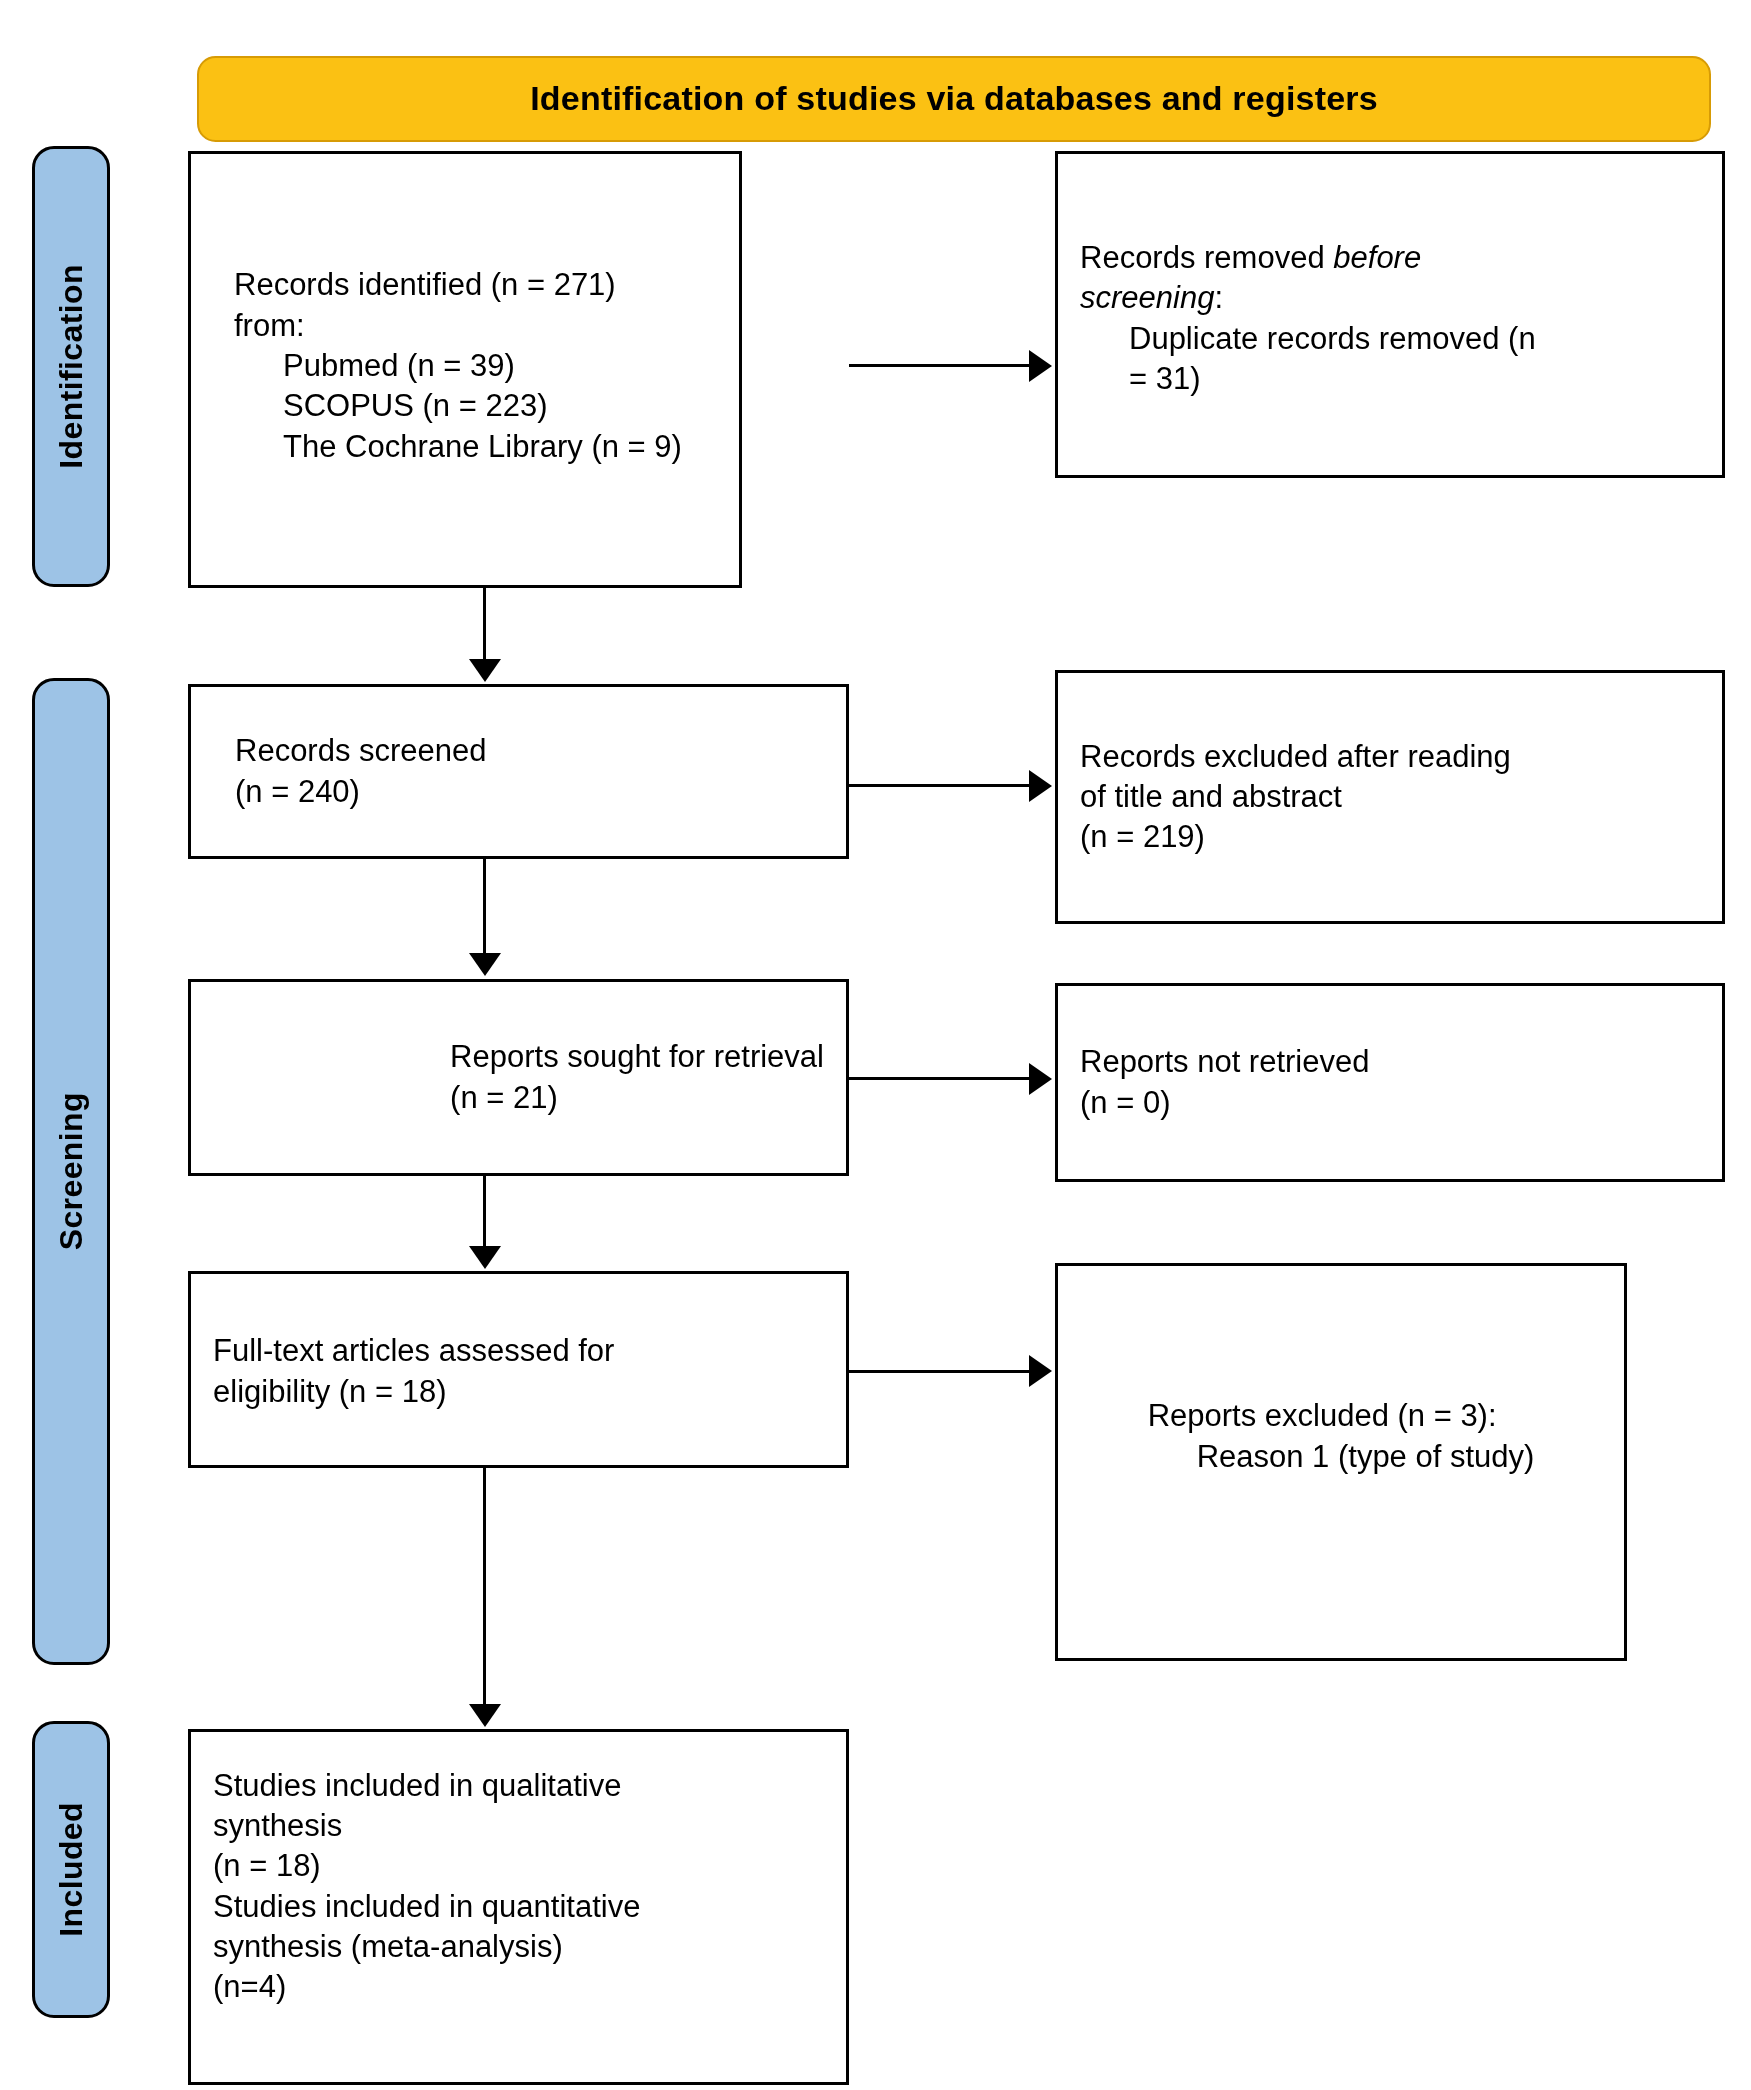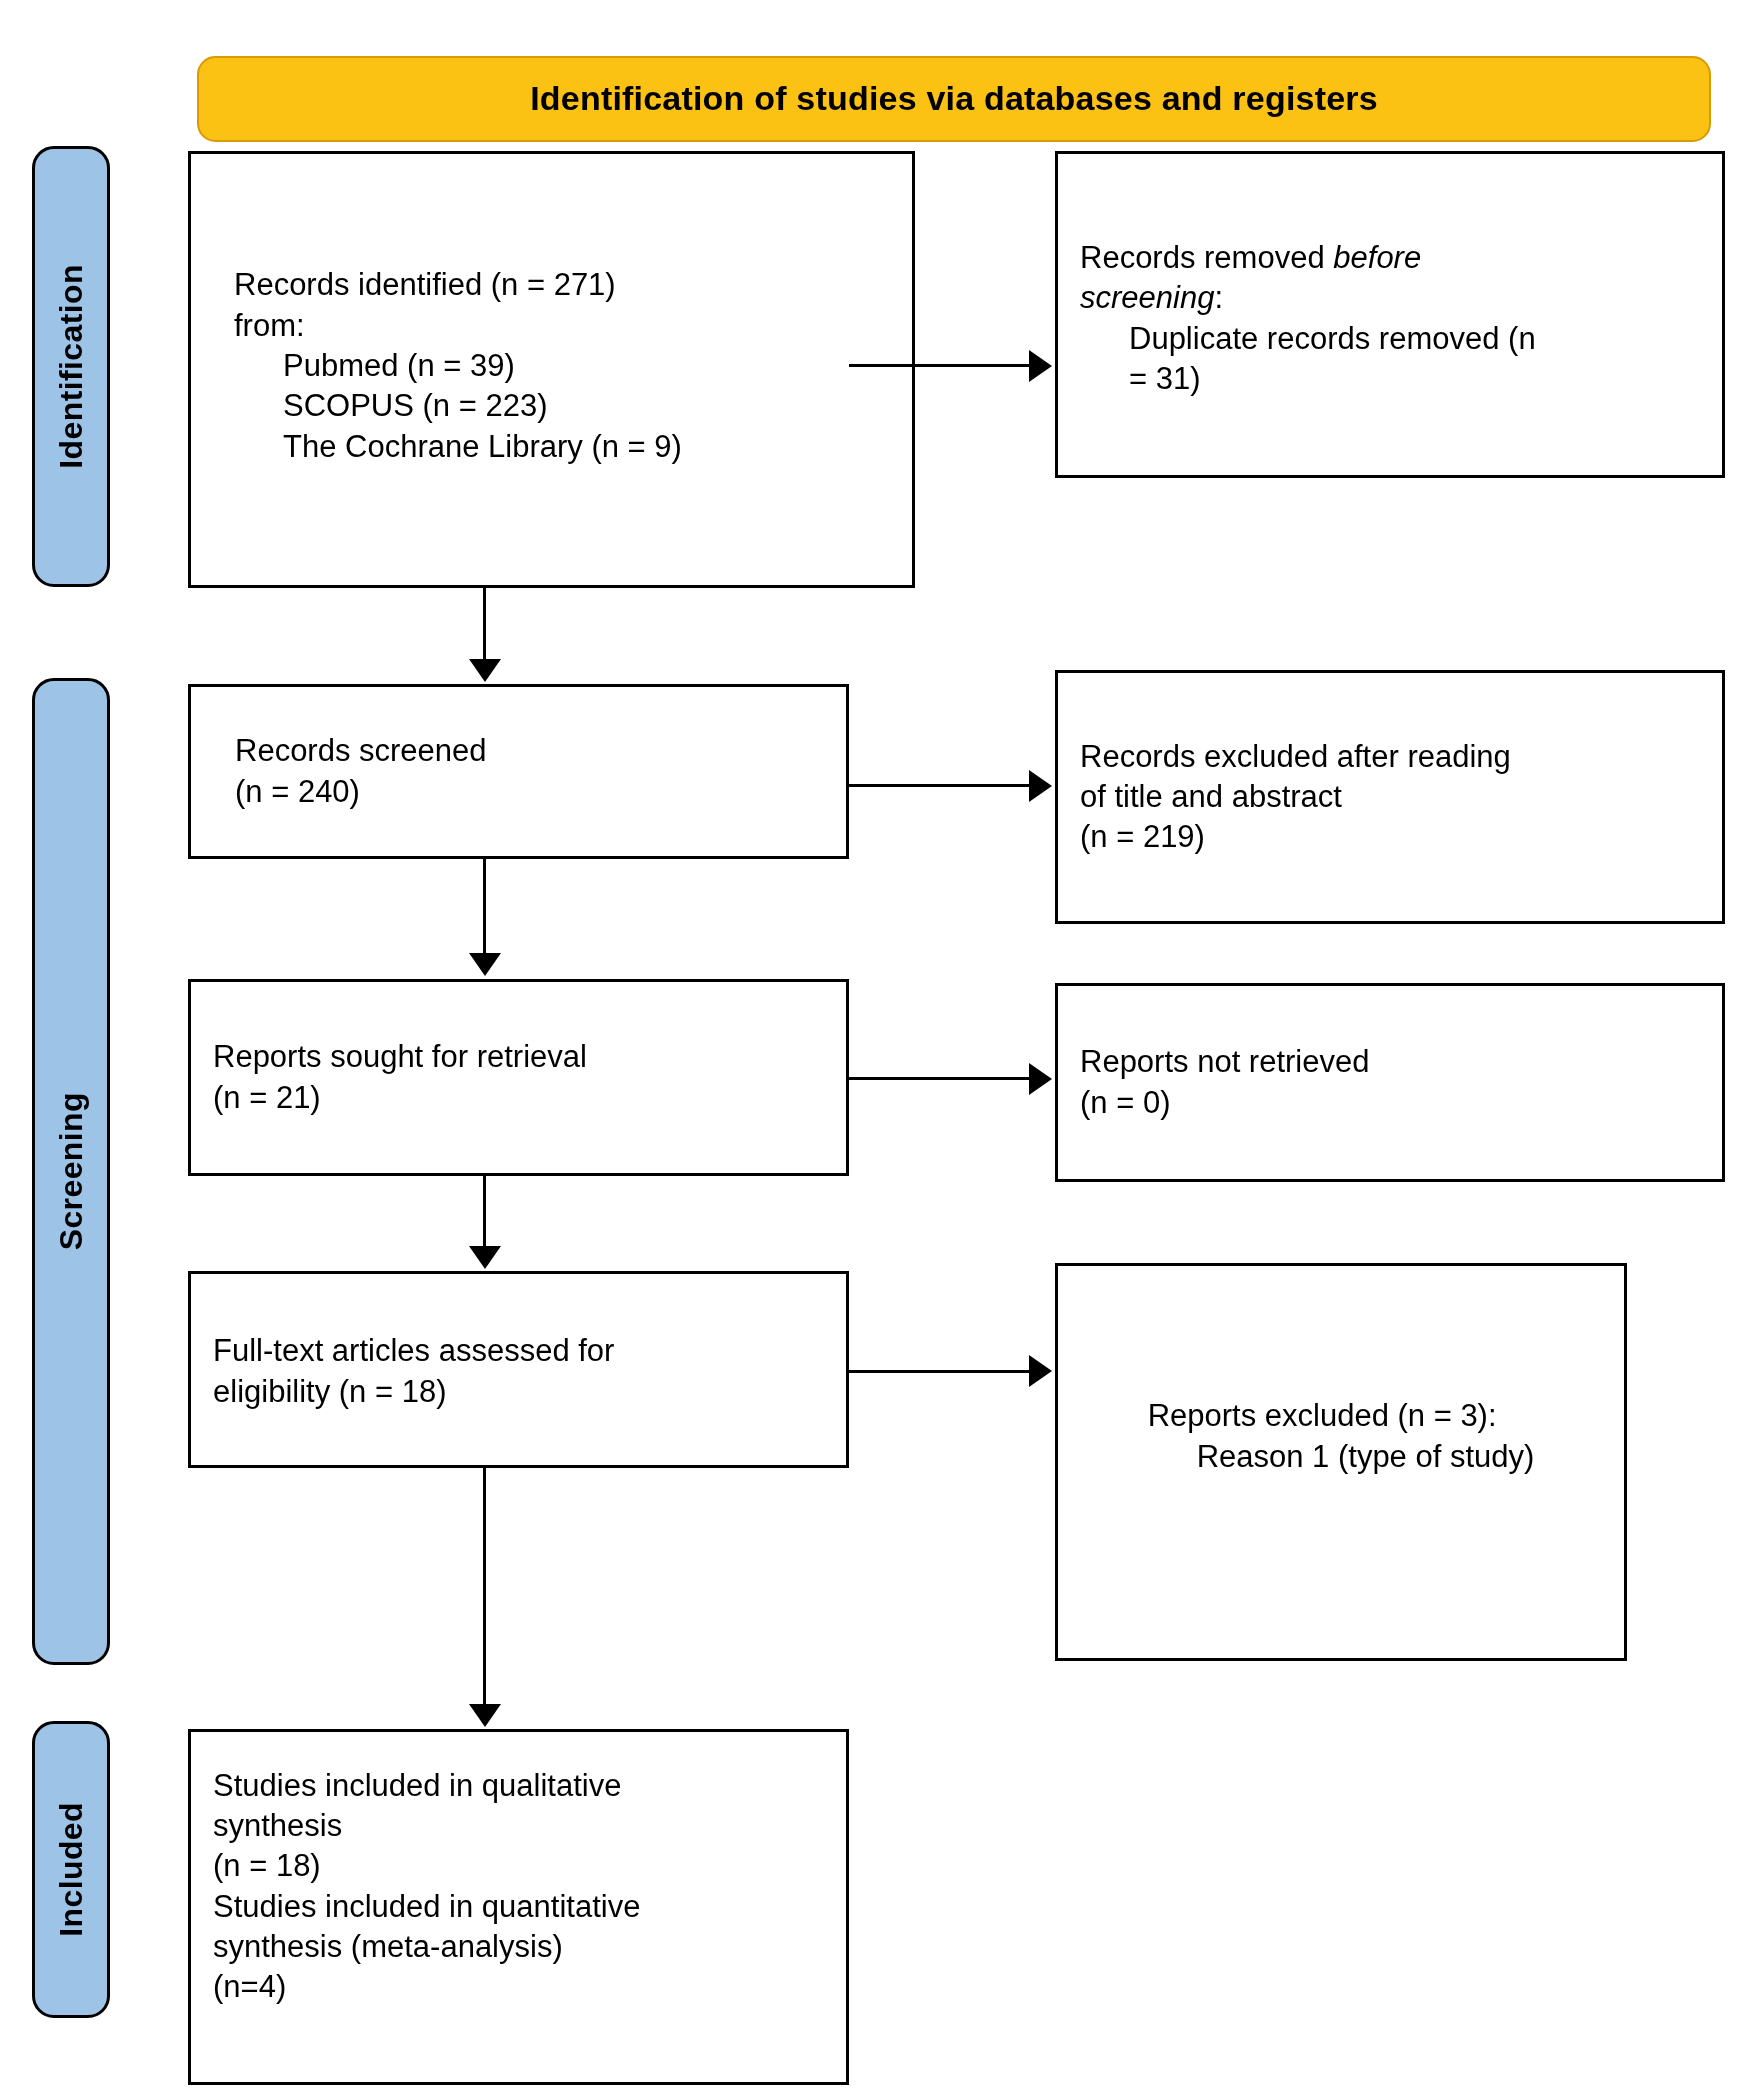--- a/index.html
+++ b/index.html
@@ -81,23 +81,23 @@
   }
   .box-text {
     font-size: 31px;
     line-height: 1.30;
     color: #000000;
     white-space: pre-wrap;
   }
   .box-text.italicized em { font-style: italic; }
 
   
-  #box-identified   { left: 188px; top: 151px;  width: 727px; height: 437px; padding-left: 43px; }
+  #box-identified   { left: 188px; top: 151px;  width: 554px; height: 437px; padding-left: 43px; }
   #box-screened     { left: 188px; top: 684px;  width: 661px; height: 175px; padding-left: 44px; }
-  #box-sought       { left: 188px; top: 979px; width: 661px; height: 197px; }
+  #box-sought       { left: 188px; top: 979px; width: 661px; height: 197px; align-items: flex-end; }
   #box-fulltext     { left: 188px; top: 1271px; width: 661px; height: 197px; }
   #box-included     { left: 188px; top: 1729px; width: 661px; height: 356px; }
 
   
   #box-removed      { left: 1055px; top: 151px;  width: 670px; height: 327px; }
   #box-excluded-ta  { left: 1055px; top: 670px;  width: 670px; height: 254px; }
   #box-not-retrieved{ left: 1055px; top: 983px; width: 670px; height: 199px; }
   #box-excluded-rep { left: 1055px; top: 1263px; width: 572px; height: 398px; align-items: center; }
 
   

